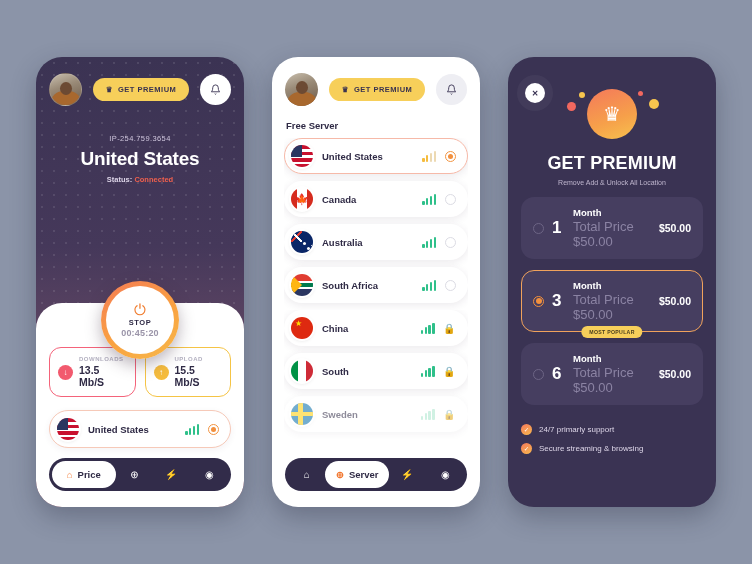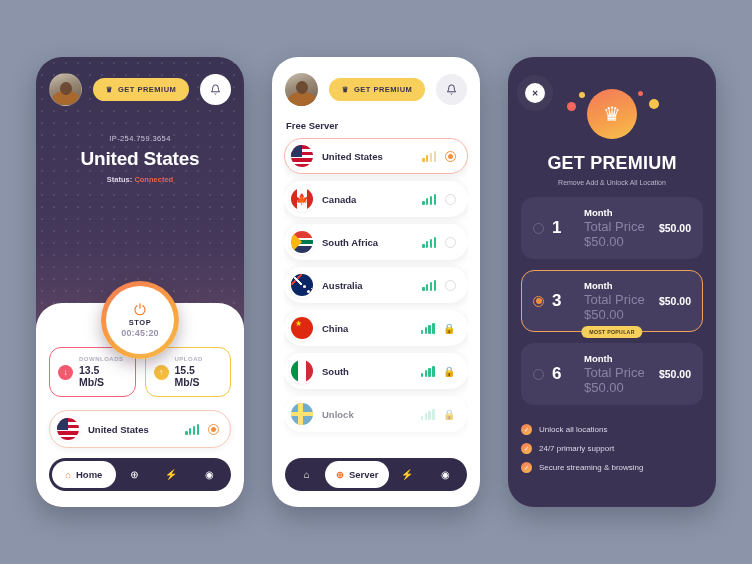--- a/index.html
+++ b/index.html
@@ -205,21 +205,21 @@
     background:#463e60; border-radius:13px;
     padding:9px 11px; margin-top:11px;
     display:flex; align-items:center; gap:8px;
     border:1.2px solid transparent; cursor:pointer;
   }
   .plan.sel { border-color:#f0a25c; }
   .pl-radio { width:11px; height:11px; border-radius:50%; border:1.3px solid #6d6585; flex:0 0 auto; }
   .plan.sel .pl-radio { border-color:#f2903e; display:flex; align-items:center; justify-content:center; }
   .plan.sel .pl-radio b { width:6px; height:6px; border-radius:50%; background:#f2903e; display:block; }
   .pl-num { font-size:17px; font-weight:bold; color:#fff; min-width:13px; }
-  .pl-mid { flex:1;margin-left:11px; }
+  .pl-mid { flex:1; }
   .pl-month { font-size:9.5px; font-weight:bold; color:#fff; }
   .pl-total { font-size:13px; color:#8b83a3; margin-top:1px; }
   .pl-price { font-size:10.5px; font-weight:bold; color:#fff; }
   .badge {
     position:absolute; left:50%; bottom:-7px; transform:translateX(-50%);
     background:#f7cf5a; color:#4a3f1e; font-size:5.2px; font-weight:bold;
     padding:3px 8px; border-radius:9px; letter-spacing:.3px; white-space:nowrap;
   }
 
   .feats { margin-top:19px; }
@@ -320,21 +320,21 @@
             <i></i>
           </div>
         <div class="radio-dot">
             <b></b>
           </div>
       </div>
 
       <div class="navbar">
         <div class="navitem active">
           <span class="nv-ico">⌂</span>
-          <span>Home</span>
+          <span>Price</span>
         </div>
         <div class="navitem">
           <span class="nv-ico">⊕</span>
         </div>
         <div class="navitem">
           <span class="nv-ico">⚡</span>
         </div>
         <div class="navitem">
           <span class="nv-ico">◉</span>
         </div>
@@ -388,33 +388,33 @@
         <div class="locname">Canada</div>
         <div class="bars">
             <i></i>
             <i></i>
             <i></i>
             <i></i>
           </div>
         <div class="radio-empty"></div>
       </div>
       <div class="srow">
+        <div class="flag fl-au"></div>
+        <div class="locname">Australia</div>
+        <div class="bars">
+            <i></i>
+            <i></i>
+            <i></i>
+            <i></i>
+          </div>
+        <div class="radio-empty"></div>
+      </div>
+      <div class="srow">
         <div class="flag fl-za"></div>
         <div class="locname">South Africa</div>
-        <div class="bars">
-            <i></i>
-            <i></i>
-            <i></i>
-            <i></i>
-          </div>
-        <div class="radio-empty"></div>
-      </div>
-      <div class="srow">
-        <div class="flag fl-au"></div>
-        <div class="locname">Australia</div>
         <div class="bars">
             <i></i>
             <i></i>
             <i></i>
             <i></i>
           </div>
         <div class="radio-empty"></div>
       </div>
     </div>
 
@@ -439,21 +439,21 @@
         <div class="bars">
             <i></i>
             <i></i>
             <i></i>
             <i></i>
           </div>
         <div class="lock">🔒</div>
       </div>
       <div class="srow faded">
         <div class="flag fl-se"></div>
-        <div class="locname">Unlock</div>
+        <div class="locname">Sweden</div>
         <div class="bars pale">
             <i></i>
             <i></i>
             <i></i>
             <i></i>
           </div>
         <div class="lock">🔒</div>
       </div>
     </div>
 
@@ -521,24 +521,20 @@
       <div class="pl-mid">
         <div class="pl-month">Month</div>
         <div class="pl-total">Total Price $50.00</div>
       </div>
       <span class="pl-price">$50.00</span>
     </div>
 
     <div class="feats">
       <div class="feat">
         <span class="fchk">✓</span>
-        <span class="ftext">Unlock all locations</span>
-      </div>
-      <div class="feat">
-        <span class="fchk">✓</span>
         <span class="ftext">24/7 primarly support</span>
       </div>
       <div class="feat">
         <span class="fchk">✓</span>
         <span class="ftext">Secure streaming &amp; browsing</span>
       </div>
     </div>
 
   </div>
 

